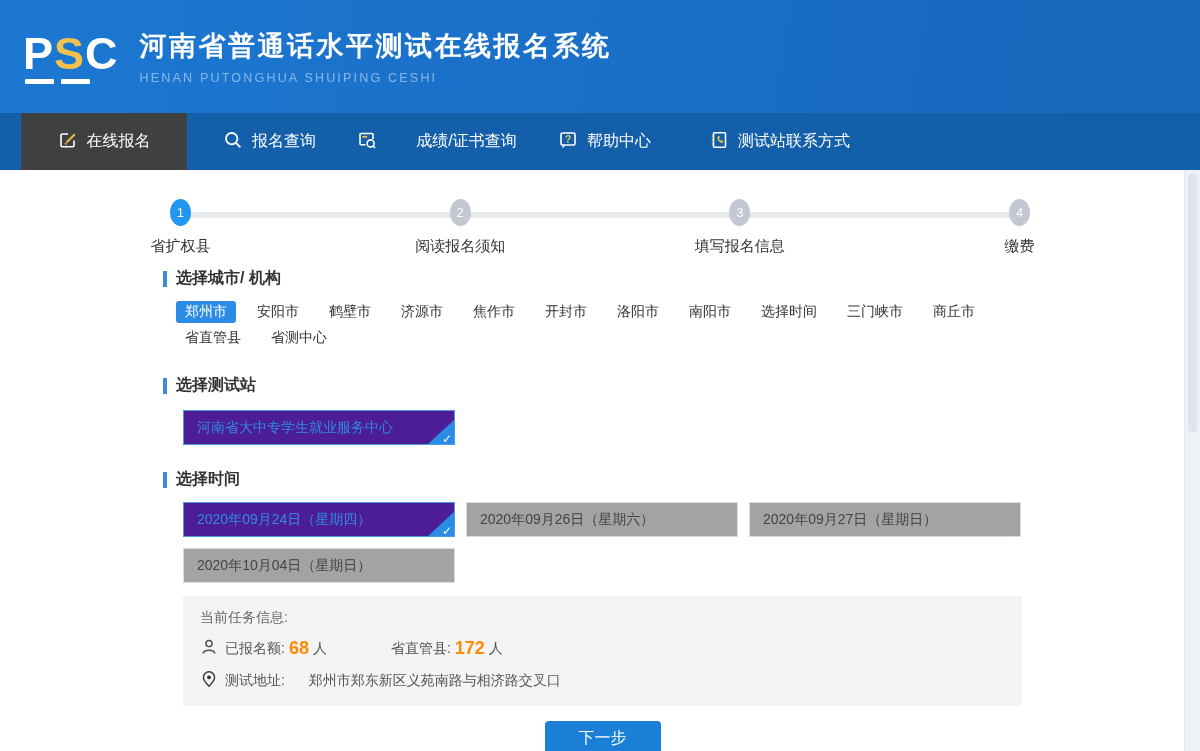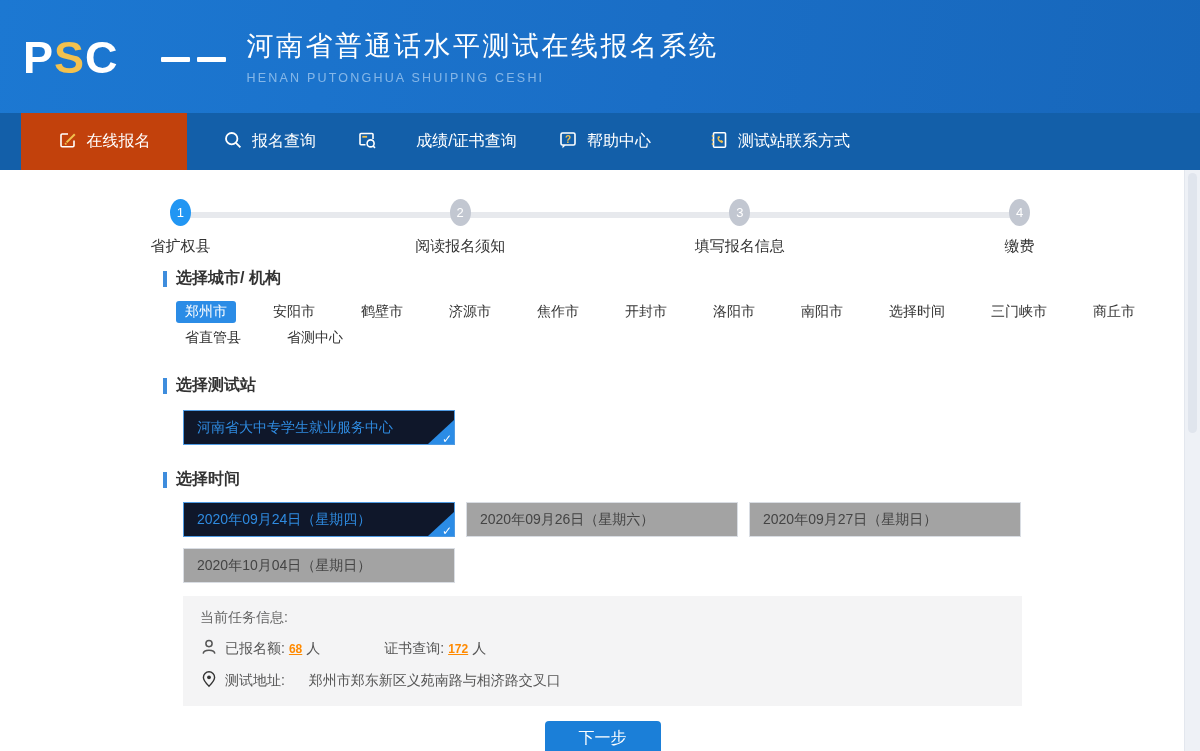--- a/index.html
+++ b/index.html
@@ -15,34 +15,34 @@
     background-image: radial-gradient(rgba(255,255,255,.15) 1.1px, transparent 1.5px);
     background-size:7px 7px;
     -webkit-mask-image: linear-gradient(to right, transparent, #000 45%);
     mask-image: linear-gradient(to right, transparent, #000 45%);
     pointer-events:none;
   }
   .header {
     height:113px; background:linear-gradient(100deg,#1c78d2 0%,#1a6ec6 55%,#1767bb 100%);
     display:flex; align-items:center; padding-left:23px; position:relative; z-index:1;
   }
-  .logo { display:flex; align-items:center; margin-top:2px;gap:40px; }
+  .logo { display:flex; flex-direction:column; align-items:flex-start; margin-top:2px; }
   .logo-letters { font-size:45px; font-weight:bold; letter-spacing:1px; line-height:44px; color:#fff; }
   .logo-letters .ltr-s { color:#f2c14e; }
   .logo-bars { display:flex; gap:7px; margin-top:3px; margin-left:2px; }
   .logo-bars i { display:block; width:29px; height:5px; background:#fff; border-radius:1px; }
   .head-titles { margin-left:21px; }
-  .head-title { color:#fff; font-size:27px; font-weight:normal; letter-spacing:2.5px; }
+  .head-title { color:#fff; font-size:27px; font-weight:bold; letter-spacing:2.5px; }
   .head-sub { color:rgba(220,238,255,.55); font-size:12.5px; letter-spacing:2.2px; margin-top:7px; }
   
   .nav { height:57px; background:#135fa9; display:flex; align-items:stretch; position:relative; z-index:1; }
   .nav-item { display:flex; align-items:center; justify-content:center; gap:9px;
               color:#fff; font-size:16px; cursor:pointer; }
   .nav-item svg { flex:0 0 auto; }
-  .tab-online  { width:166px; margin-left:21px; background:#c2410c; }
+  .tab-online  { width:166px; margin-left:21px; background:#404040; }
   .tab-query   { width:165px; }
   .tab-cert    { width:170px;gap:39px; }
   .tab-help    { width:165px; }
   .tab-contact { width:185px; }
   .nav-spacer { flex:1; }
   .tab-consult { width:192px; background:#1d77ca; border-top-left-radius:8px; }
   
   .stepper { position:relative; margin:26px 163px 0 163px; height:68px; }
   .step-track { position:absolute; left:14px; right:14px; top:16px; height:6px;
                 background:#e7e9ed; border-radius:3px; }
@@ -56,44 +56,44 @@
   
   .section-head { display:flex; align-items:center; margin:6px 0 0 163px; }
   .head-bar { width:4px; height:16px; background:#3e8ddd; margin-right:9px; }
   .section-title { font-size:16px; font-weight:bold; color:#333; }
   .m-city    { margin-top:4px; }
   .m-station { margin-top:24px; }
   .m-time    { margin-top:24px; }
   
   .chip-rows { margin:10px 0 0 176px; }
   .chip-row { display:flex; align-items:center; height:26px; }
-  .chip { display:inline-block; padding:2px 9px; margin-right:28px; font-size:14px;
+  .chip { display:inline-block; padding:2px 9px; margin-right:12px; font-size:14px;
           color:#333; border-radius:3px; cursor:pointer; white-space:nowrap; }
   .chip.selected { background:#2b8ce6; color:#fff; }
   
   .card { position:relative; width:272px; height:35px; border:1px solid #d9dde3;
           background:#a3a3a3; color:#444; font-size:14px; line-height:33px;
           padding-left:13px; cursor:pointer; overflow:hidden; }
-  .card.selected { border-color:#4f9be3; background:#0f172a; color:#2f8be0; }
+  .card.selected { border-color:#4f9be3; background:#4c1d95; color:#2f8be0; }
   .check-corner { position:absolute; right:0; bottom:0; width:0; height:0;
                   border-style:solid; border-width:0 0 24px 26px;
                   border-color:transparent transparent #2b8ce6 transparent; }
   .check-mark { position:absolute; right:2px; bottom:-1px; color:#fff;
                 font-size:12px; font-weight:bold; line-height:1; }
   .station-wrap { margin:14px 0 0 183px; }
   .time-grid { margin:12px 0 0 183px; }
   .time-row { display:flex; gap:11px; }
   .time-row + .time-row { margin-top:11px; }
   
   .info-box { margin:13px 0 0 183px; width:839px; background:#f4f4f5;
               padding:13px 17px 15px 17px; }
   .info-title { font-size:14px; color:#666; }
   .info-line { display:flex; align-items:center; margin-top:11px; font-size:14px; color:#555; }
   .info-line svg { margin-right:7px; }
-  .stat-num { color:#ff8a00; font-size:12px; font-weight:bold; margin:0 4px;text-decoration:underline; }
+  .stat-num { color:#ff8a00; font-size:18px; font-weight:bold; margin:0 4px; }
   .stat-gap { width:64px; }
   .addr-text { margin-left:20px; }
   
   .btn-wrap { margin-left:183px; width:839px; text-align:center; margin-top:15px; }
   .next-btn { display:inline-block; width:116px; height:34px; background:#1b7fd8;
               border:none; border-radius:4px; color:#fff; font-size:16px;
               font-family:"Liberation Sans","DejaVu Sans",sans-serif; cursor:pointer; }
   
   .scroll-strip { position:absolute; top:170px; right:0; bottom:0; width:16px;
                   background:#eef1f6; border-left:1px solid #e3e7ee; }
@@ -250,21 +250,21 @@
   <div class="info-title">当前任务信息:</div>
   <div class="info-line">
     <span><svg width="18" height="18" viewBox="0 0 18 18">
           <circle cx="9" cy="5.6" r="3.1" stroke="#555" stroke-width="1.5" fill="none"></circle>
           <path d="M3.2 15.6c.4-4.6 11.2-4.6 11.6 0" stroke="#555" stroke-width="1.5" fill="none"></path>
         </svg></span>
     <span>已报名额:</span>
     <span class="stat-num">68</span>
     <span>人</span>
     <span class="stat-gap"></span>
-    <span>证书查询:</span>
+    <span>省直管县:</span>
     <span class="stat-num">172</span>
     <span>人</span>
   </div>
   <div class="info-line">
     <span><svg width="18" height="18" viewBox="0 0 18 18">
           <path d="M9 1.8a5.6 5.6 0 0 1 5.6 5.6c0 3-3.2 6.3-5.6 8.8-2.4-2.5-5.6-5.8-5.6-8.8A5.6 5.6 0 0 1 9 1.8z" stroke="#333" stroke-width="1.4" fill="none"></path>
           <circle cx="9" cy="7.3" r="1.9" fill="#333"></circle>
         </svg></span>
     <span>测试地址:</span>&nbsp;<span class="addr-text">郑州市郑东新区义苑南路与相济路交叉口</span>
   </div>

